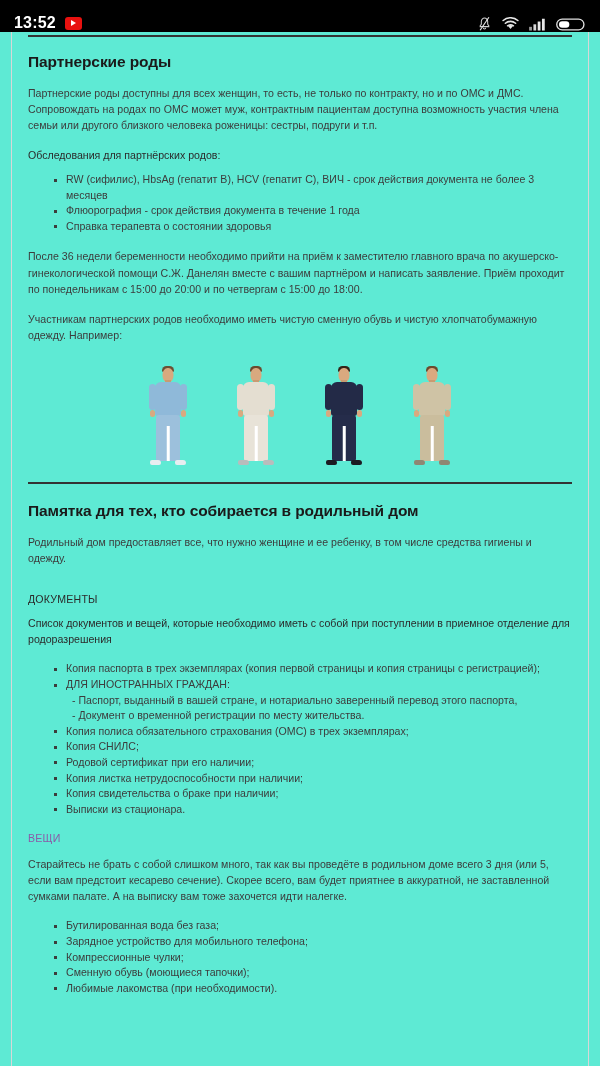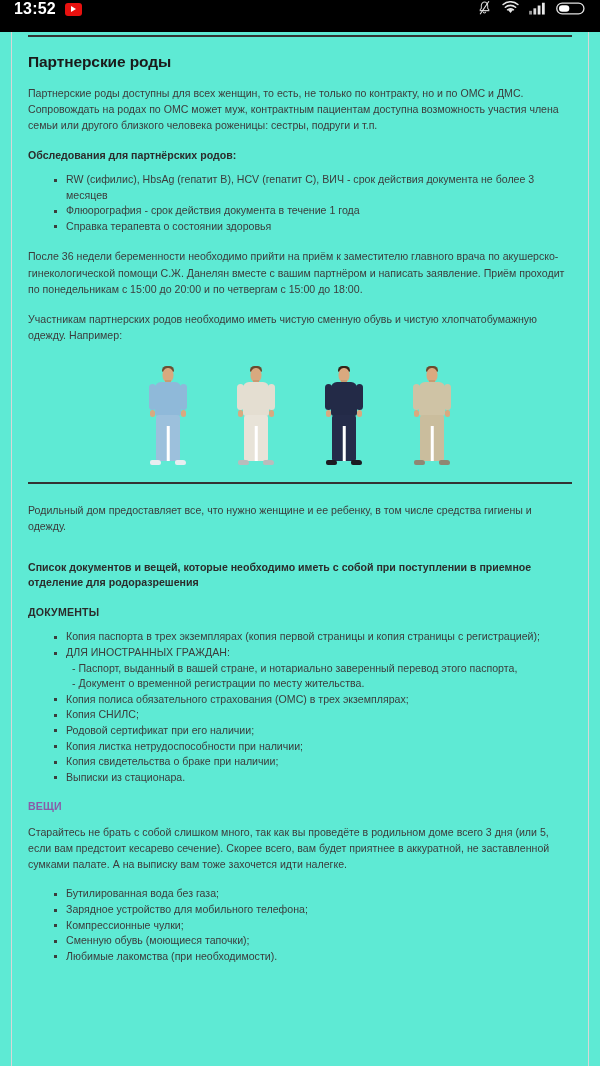--- a/index.html
+++ b/index.html
@@ -14,21 +14,21 @@
     font-family: "Liberation Sans", sans-serif;
     color: #333333;
   }
 
   
   .status-bar {
     height: 32px;
     background: #000000;
     color: #ffffff;
     display: flex;
-    align-items: flex-start;
+    align-items: flex-end;
     padding: 0 14px;
     box-sizing: border-box;
   }
   .status-left {
     display: flex;
     align-items: center;
     gap: 9px;
     flex: 1;
   }
   .status-clock {
@@ -110,21 +110,21 @@
     font-size: 10.6px;
     line-height: 16.2px;
     color: #3c3c3c;
     margin: 0 0 14px 0;
     text-align: left;
   }
   p.body.tight { margin-bottom: 10px; }
 
   h3.sub {
     font-size: 10.6px;
-    font-weight: bold;
+    font-weight: normal;
     color: #2b2b2b;
     margin: 0 0 9px 0;
     line-height: 15.5px;
   }
   h3.sub.caps { letter-spacing: 0.2px; }
   h3.sub.purple { color: #8a5ca8; }
 
   ul.bullets {
     margin: 0 0 14px 0;
     padding-left: 26px;
@@ -372,26 +372,27 @@
         <div class="p-legs" style="background:#cabd9d"></div>
         <div class="p-gap"></div>
         <div class="p-shoeL" style="background:#8f8773"></div>
         <div class="p-shoeR" style="background:#8f8773"></div>
       </div>
 
     </div>
 
     <hr class="rule section-gap">
 
+    <h1 class="title">Памятка для тех, кто собирается в родильный дом</h1>
 
     <p class="body" style="margin-bottom:26px;">Родильный дом предоставляет все, что нужно женщине и ее ребенку, в том числе средства гигиены и одежду.</p>
 
+    <h3 class="sub caps">ДОКУМЕНТЫ</h3>
+
     <h3 class="sub" style="margin-bottom:14px;">Список документов и вещей, которые необходимо иметь с собой при поступлении в приемное отделение для родоразрешения</h3>
-
-    <h3 class="sub caps">ДОКУМЕНТЫ</h3>
 
     <ul class="bullets">
       <li>Копия паспорта в трех экземплярах (копия первой страницы и копия страницы с регистрацией);</li>
       <li>ДЛЯ ИНОСТРАННЫХ ГРАЖДАН:</li>
       <li class="nobullet">- Паспорт, выданный в вашей стране, и нотариально заверенный перевод этого паспорта,</li>
       <li class="nobullet">- Документ о временной регистрации по месту жительства.</li>
       <li>Копия полиса обязательного страхования (ОМС) в трех экземплярах;</li>
       <li>Копия СНИЛС;</li>
       <li>Родовой сертификат при его наличии;</li>
       <li>Копия листка нетрудоспособности при наличии;</li>

